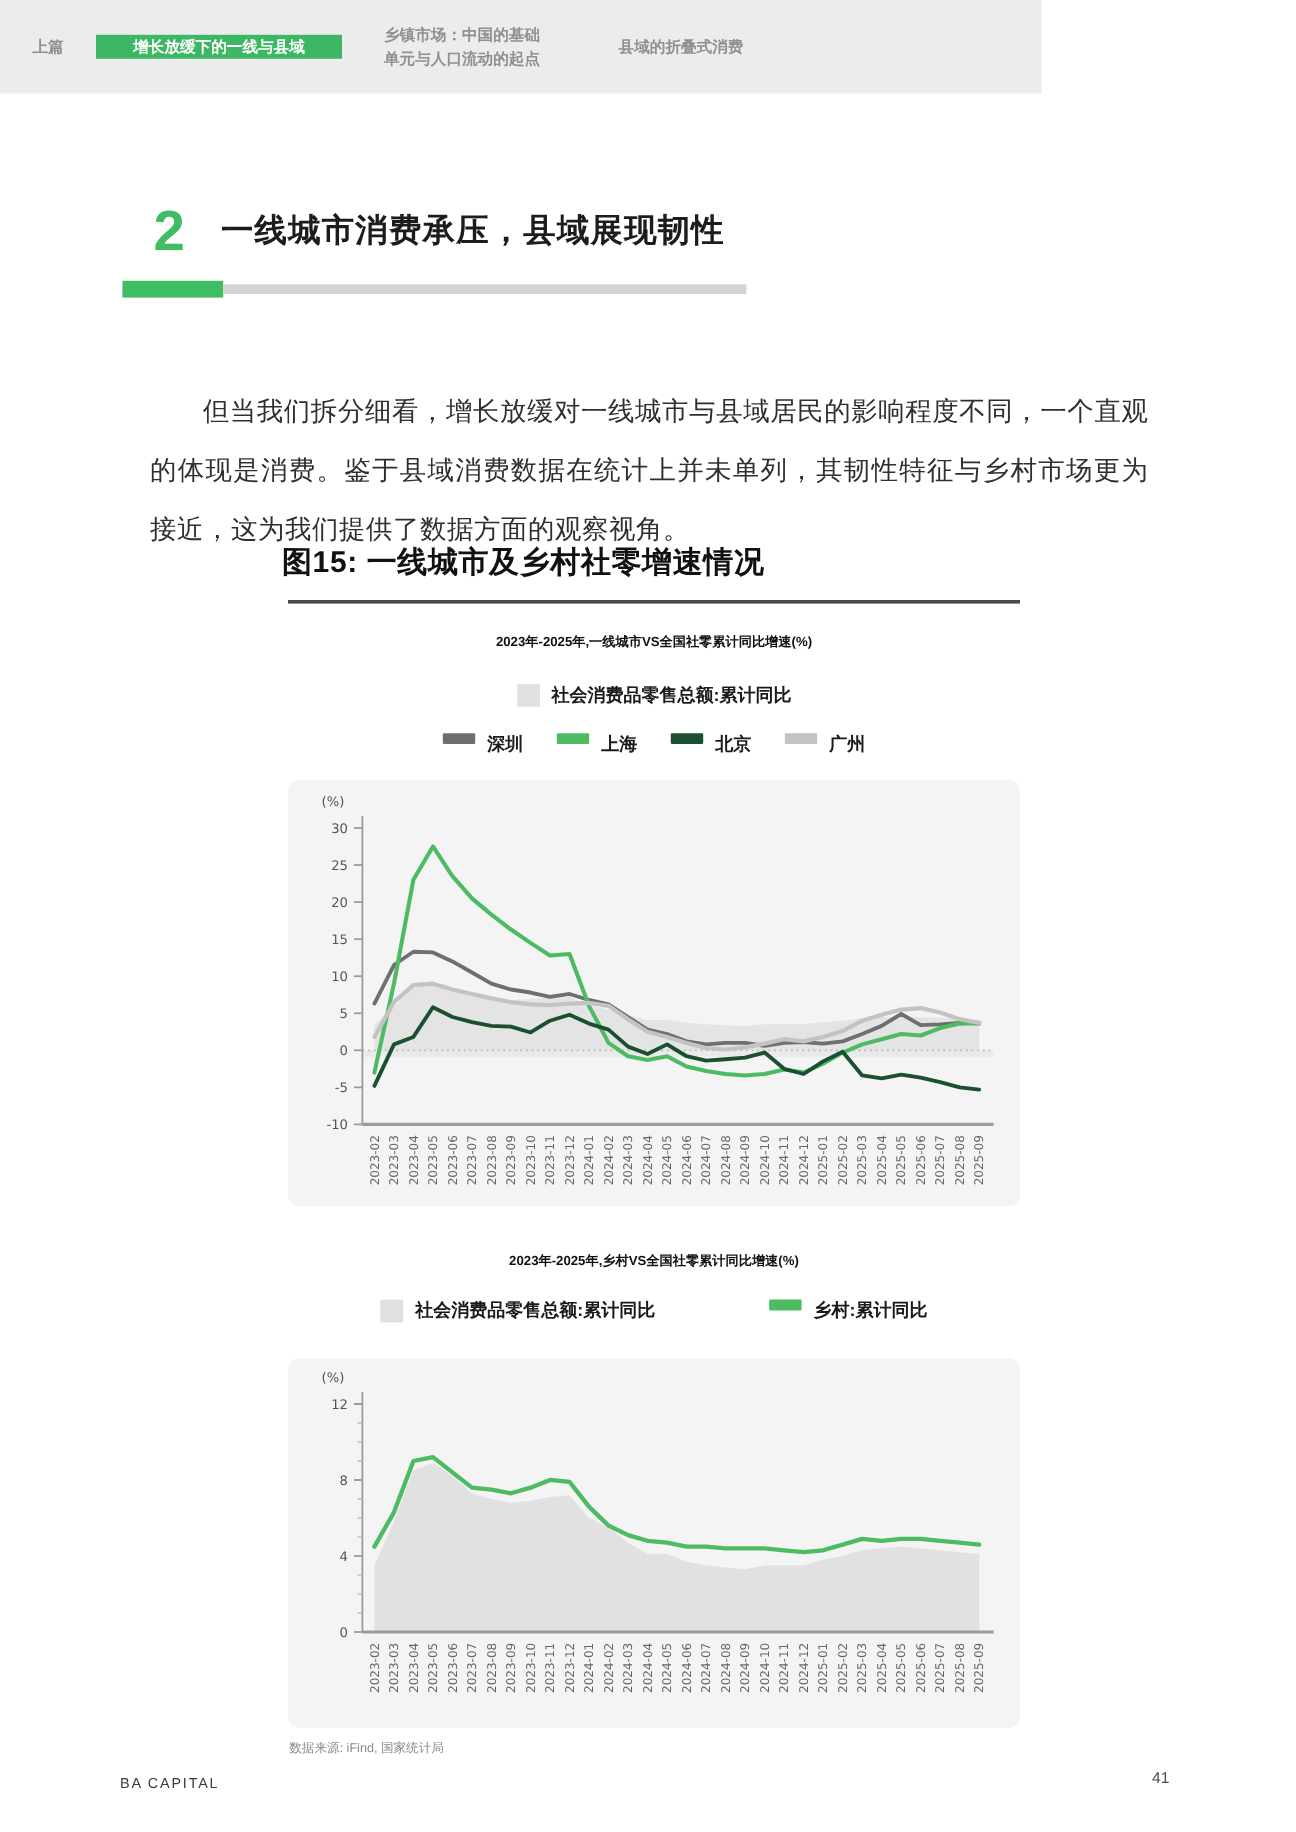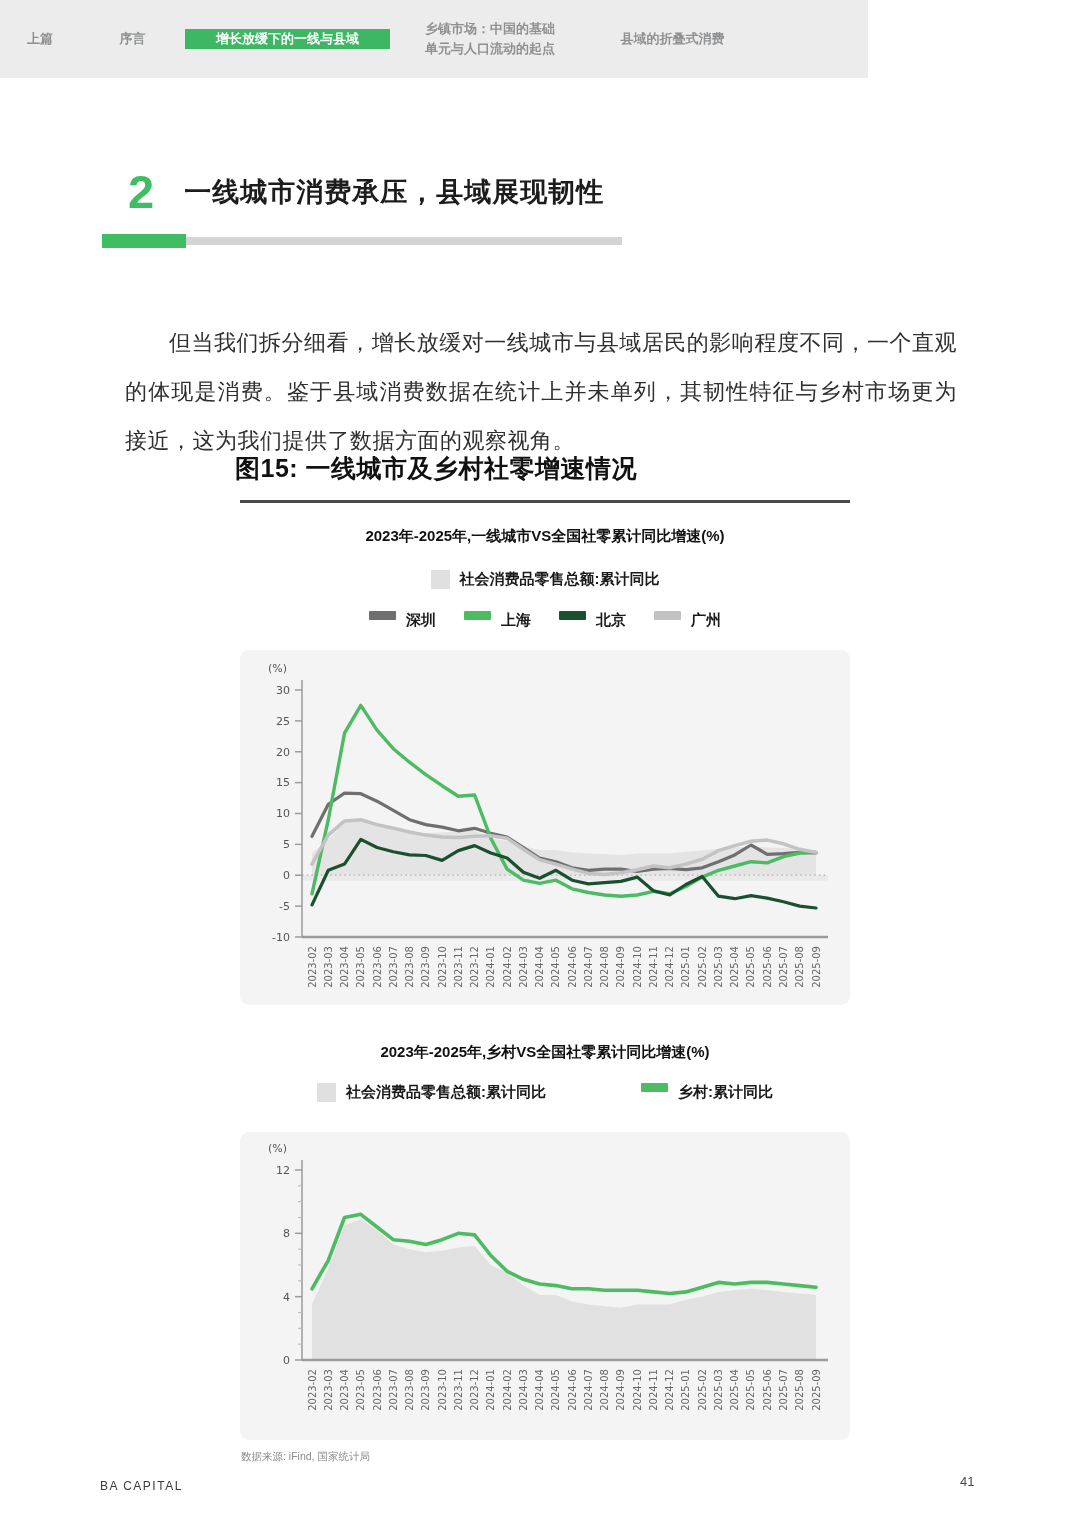--- a/index.html
+++ b/index.html
@@ -29,21 +29,21 @@
   .para{
     position:absolute;top:296px;left:125px;width:832px;
     font-size:22px;line-height:49px;color:#2f2f2f;
     text-indent:2em;text-align:justify;letter-spacing:0.5px;
   }
   
   .fig-title{position:absolute;top:452px;left:235px;font-size:25px;font-weight:bold;color:#111;letter-spacing:0.5px;}
   .fig-rule{position:absolute;top:500px;left:240px;width:610px;height:3px;background:#4a4a4a;}
   .chart-title{
     position:absolute;left:240px;width:610px;text-align:center;
-    font-size:15px;font-weight:bold;color:#111;
+    font-size:11px;font-weight:bold;color:#111;
   }
   .legend-row{
     position:absolute;left:240px;width:610px;display:flex;
     justify-content:center;align-items:center;
   }
   .legend-item{display:flex;align-items:flex-start;}
   .legend-label{font-size:15px;font-weight:bold;color:#1a1a1a;margin-left:10px;}
   .sw-square{width:19px;height:19px;background:#e0e0e0;}
   .sw-bar{width:27px;height:9px;border-radius:1px;}
   .panel{position:absolute;left:240px;width:610px;background:#f4f4f4;border-radius:9px;}
@@ -53,21 +53,20 @@
   
   .source-note{position:absolute;top:1450px;left:241px;font-size:10.5px;color:#8a8a8a;}
   .footer-brand{position:absolute;top:1479px;left:100px;font-size:12px;color:#3a3a3a;letter-spacing:1.5px;}
   .page-num{position:absolute;top:1474px;left:960px;font-size:13px;color:#4a4a4a;}
 </style>
 </head>
 <body>
 
 <nav class="nav" id="nav">
     <div class="nav-tab" style="width: 80px;">上篇</div>
-    <div class="nav-tab" style="width: 105px;">序言</div>
     <div class="nav-tab active" style="width: 205px;">增长放缓下的一线与县域</div>
     <div class="nav-tab" style="width: 200px;">乡镇市场：中国的基础
 单元与人口流动的起点</div>
     <div class="nav-tab" style="width: 165px;">县域的折叠式消费</div>
   </nav>
 
 <div class="section-head">
   <span class="section-num">2</span>
   <span class="section-title">一线城市消费承压，县域展现韧性</span>
 </div>

